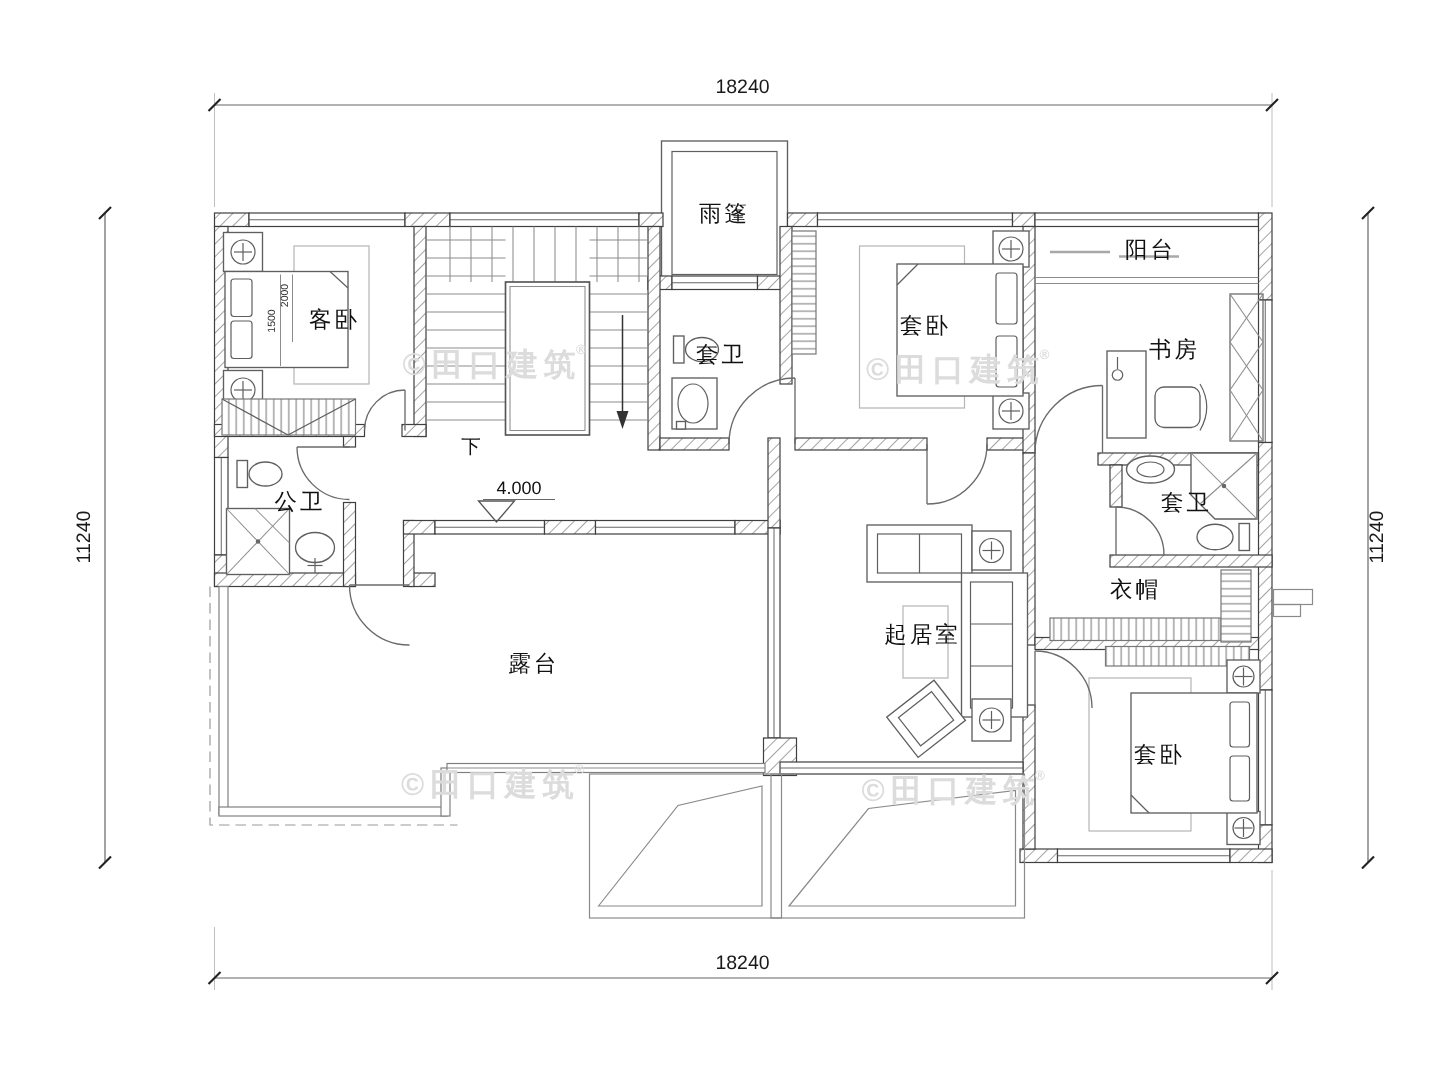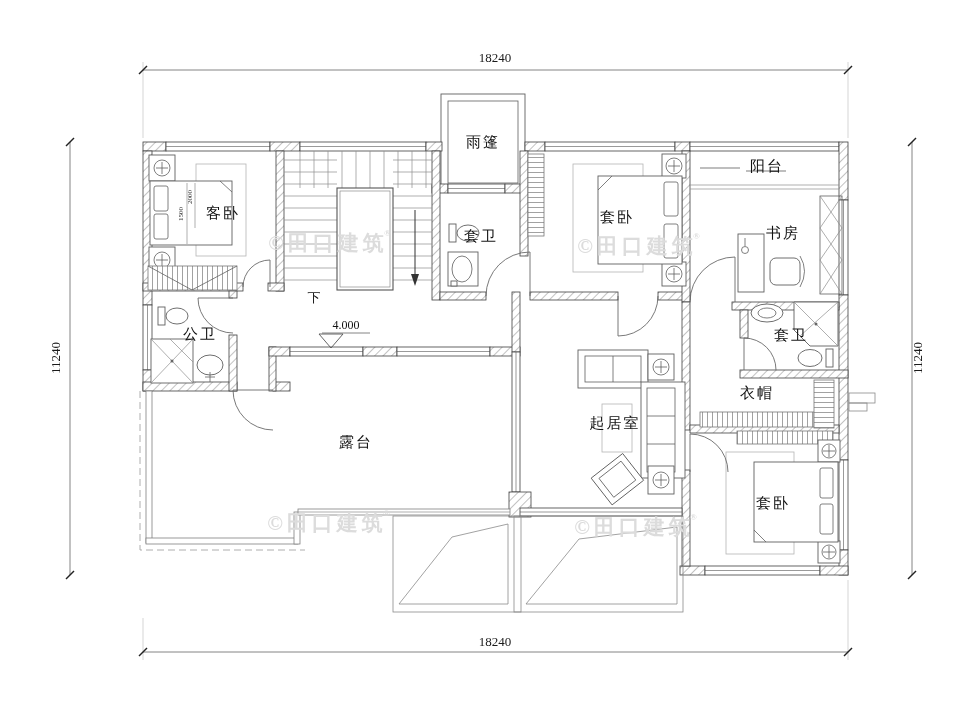--- a/index.html
+++ b/index.html
@@ -1,17 +1,17 @@
 <!DOCTYPE html>
 <html><head>
 <meta charset="utf-8">
 <style>
   html,body{margin:0;padding:0;background:#fff;}
   .sheet{width:961px;height:722px;background:#fff;position:relative;overflow:hidden;
-         font-family:Liberation Serif, serif;}
+         font-family:Liberation Sans, sans-serif;}
   svg{display:block;}
   .w   {fill:url(#hatch);stroke:#3f3f3f;stroke-width:.8;}
   .win {fill:#fff;stroke:#3f3f3f;stroke-width:.8;}
   .wl  {stroke:#555;stroke-width:.6;}
   .gl  {stroke:#8c8c8c;stroke-width:.7;fill:none;}
   .fu  {stroke:#5f5f5f;stroke-width:.9;fill:#fff;}
   .fo  {stroke:#5f5f5f;stroke-width:.8;fill:none;}
   .rg  {stroke:#b5b5b5;stroke-width:.8;fill:none;}
   .door{stroke:#6a6a6a;stroke-width:.9;fill:none;}
   .diml{stroke:#666;stroke-width:.8;}

